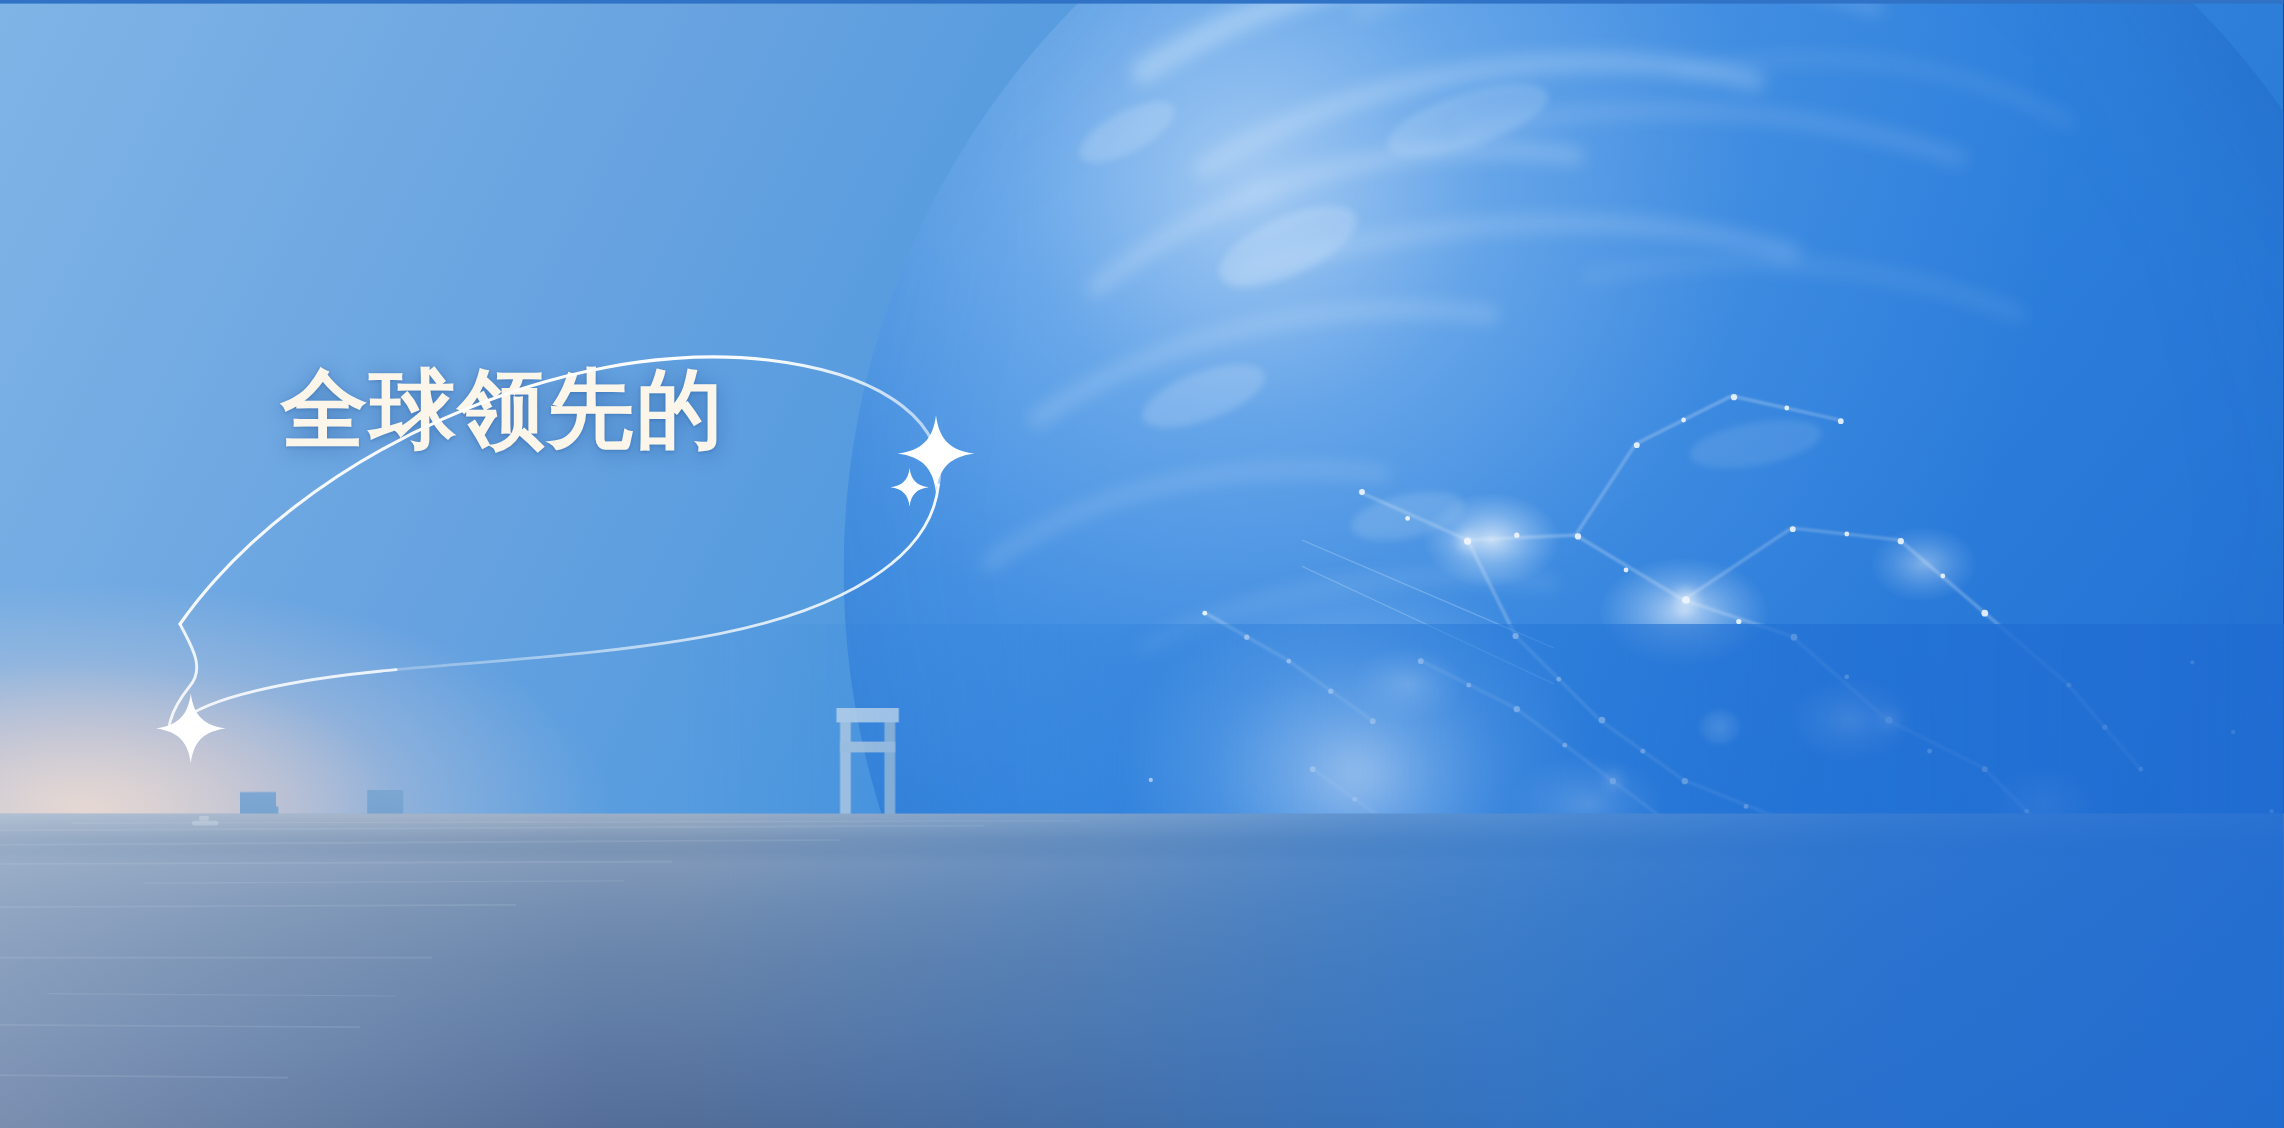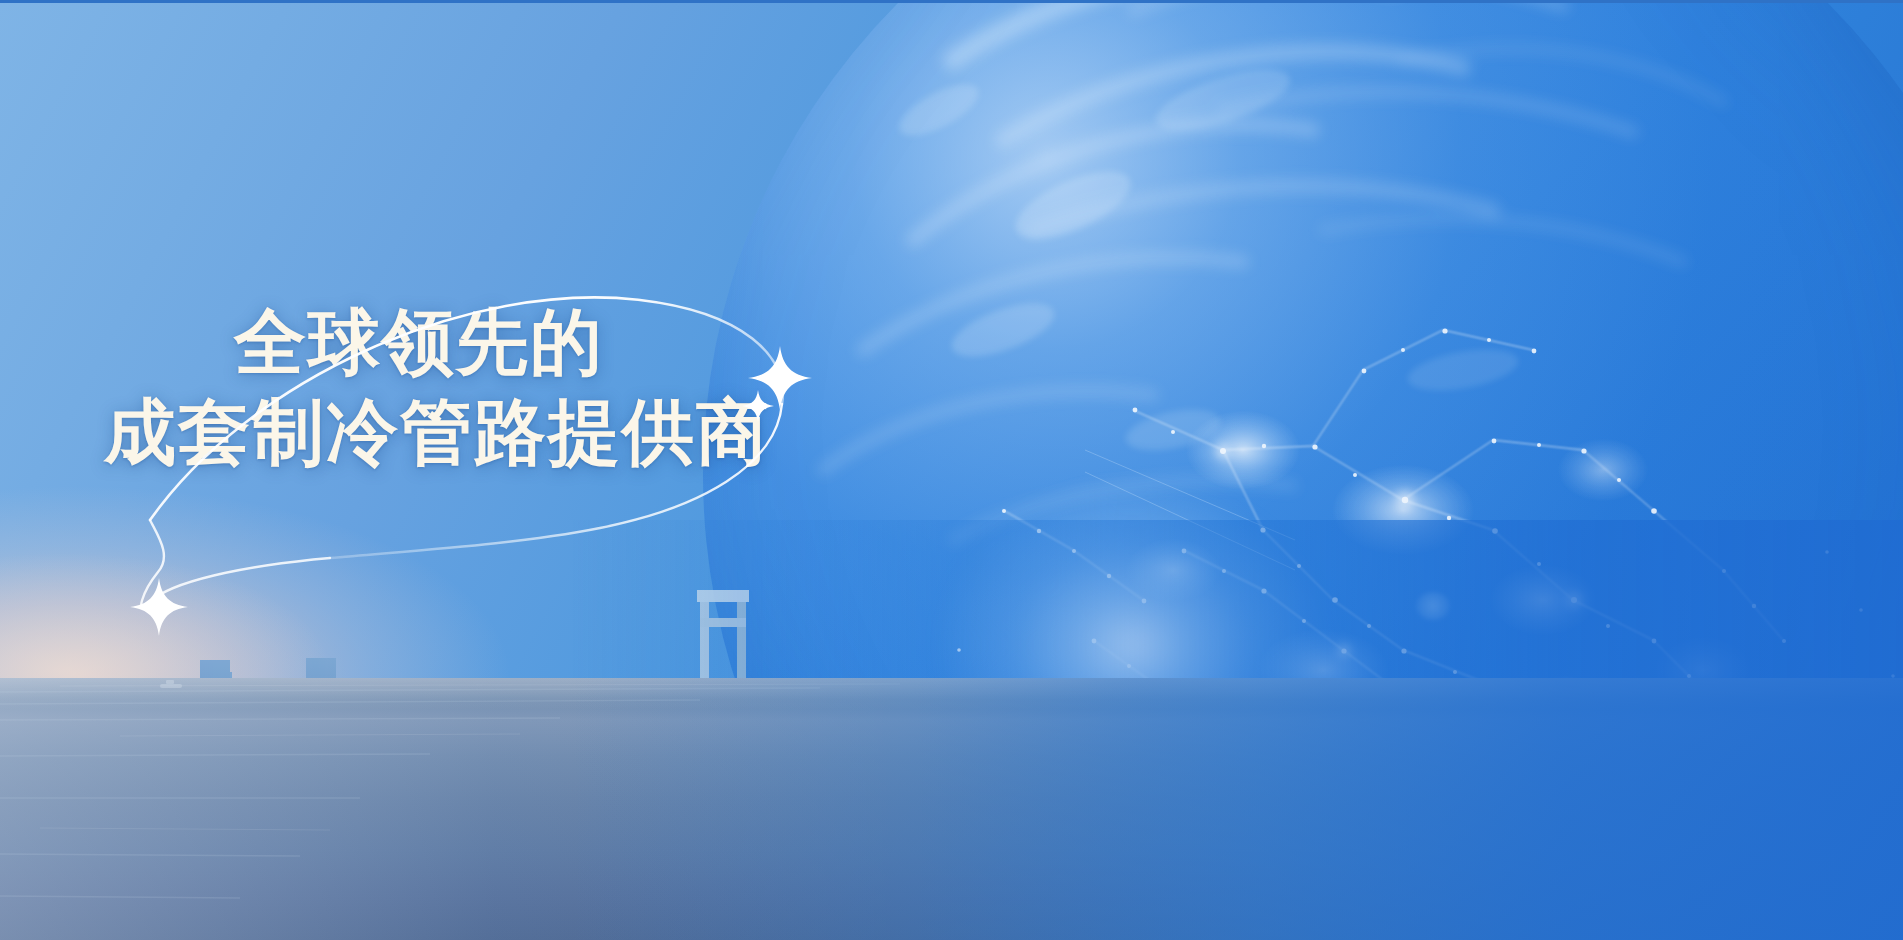--- a/index.html
+++ b/index.html
@@ -663,16 +663,15 @@
              C 14.7 21.9, 10.1 17.3, 0 16 C 10.1 14.7, 14.7 10.1, 16 0 Z" fill="#ffffff"></path>
   </svg>
 
   <svg class="spark" style="left:130px;top:578px;width:58px;height:58px;" viewBox="0 0 58 58" xmlns="http://www.w3.org/2000/svg">
     <path d="M29 0 C 31.4 18.3, 39.7 26.6, 58 29 C 39.7 31.4, 31.4 39.7, 29 58
              C 26.6 39.7, 18.3 31.4, 0 29 C 18.3 26.6, 26.6 18.3, 29 0 Z" fill="#ffffff"></path>
   </svg>
 
   <div class="headline">
     <div class="line line-1">全球领先的</div>
-    <div class="line line-2">成套制冷管路提供商</div>
   </div>
 
 </div>
 
 </body></html>

